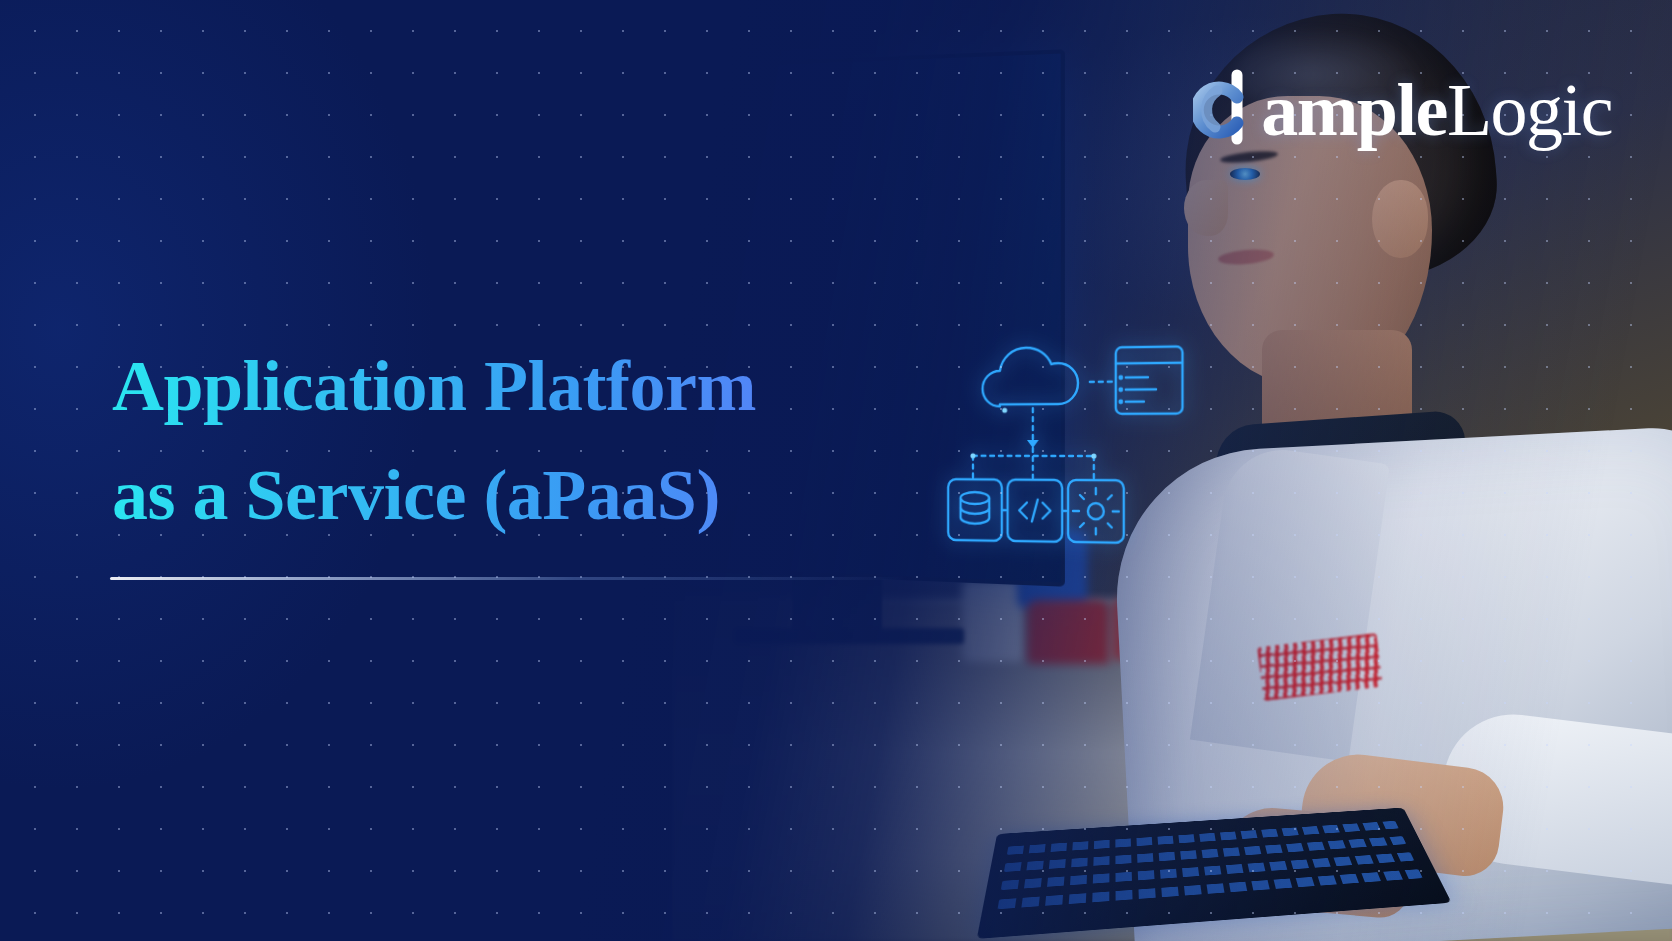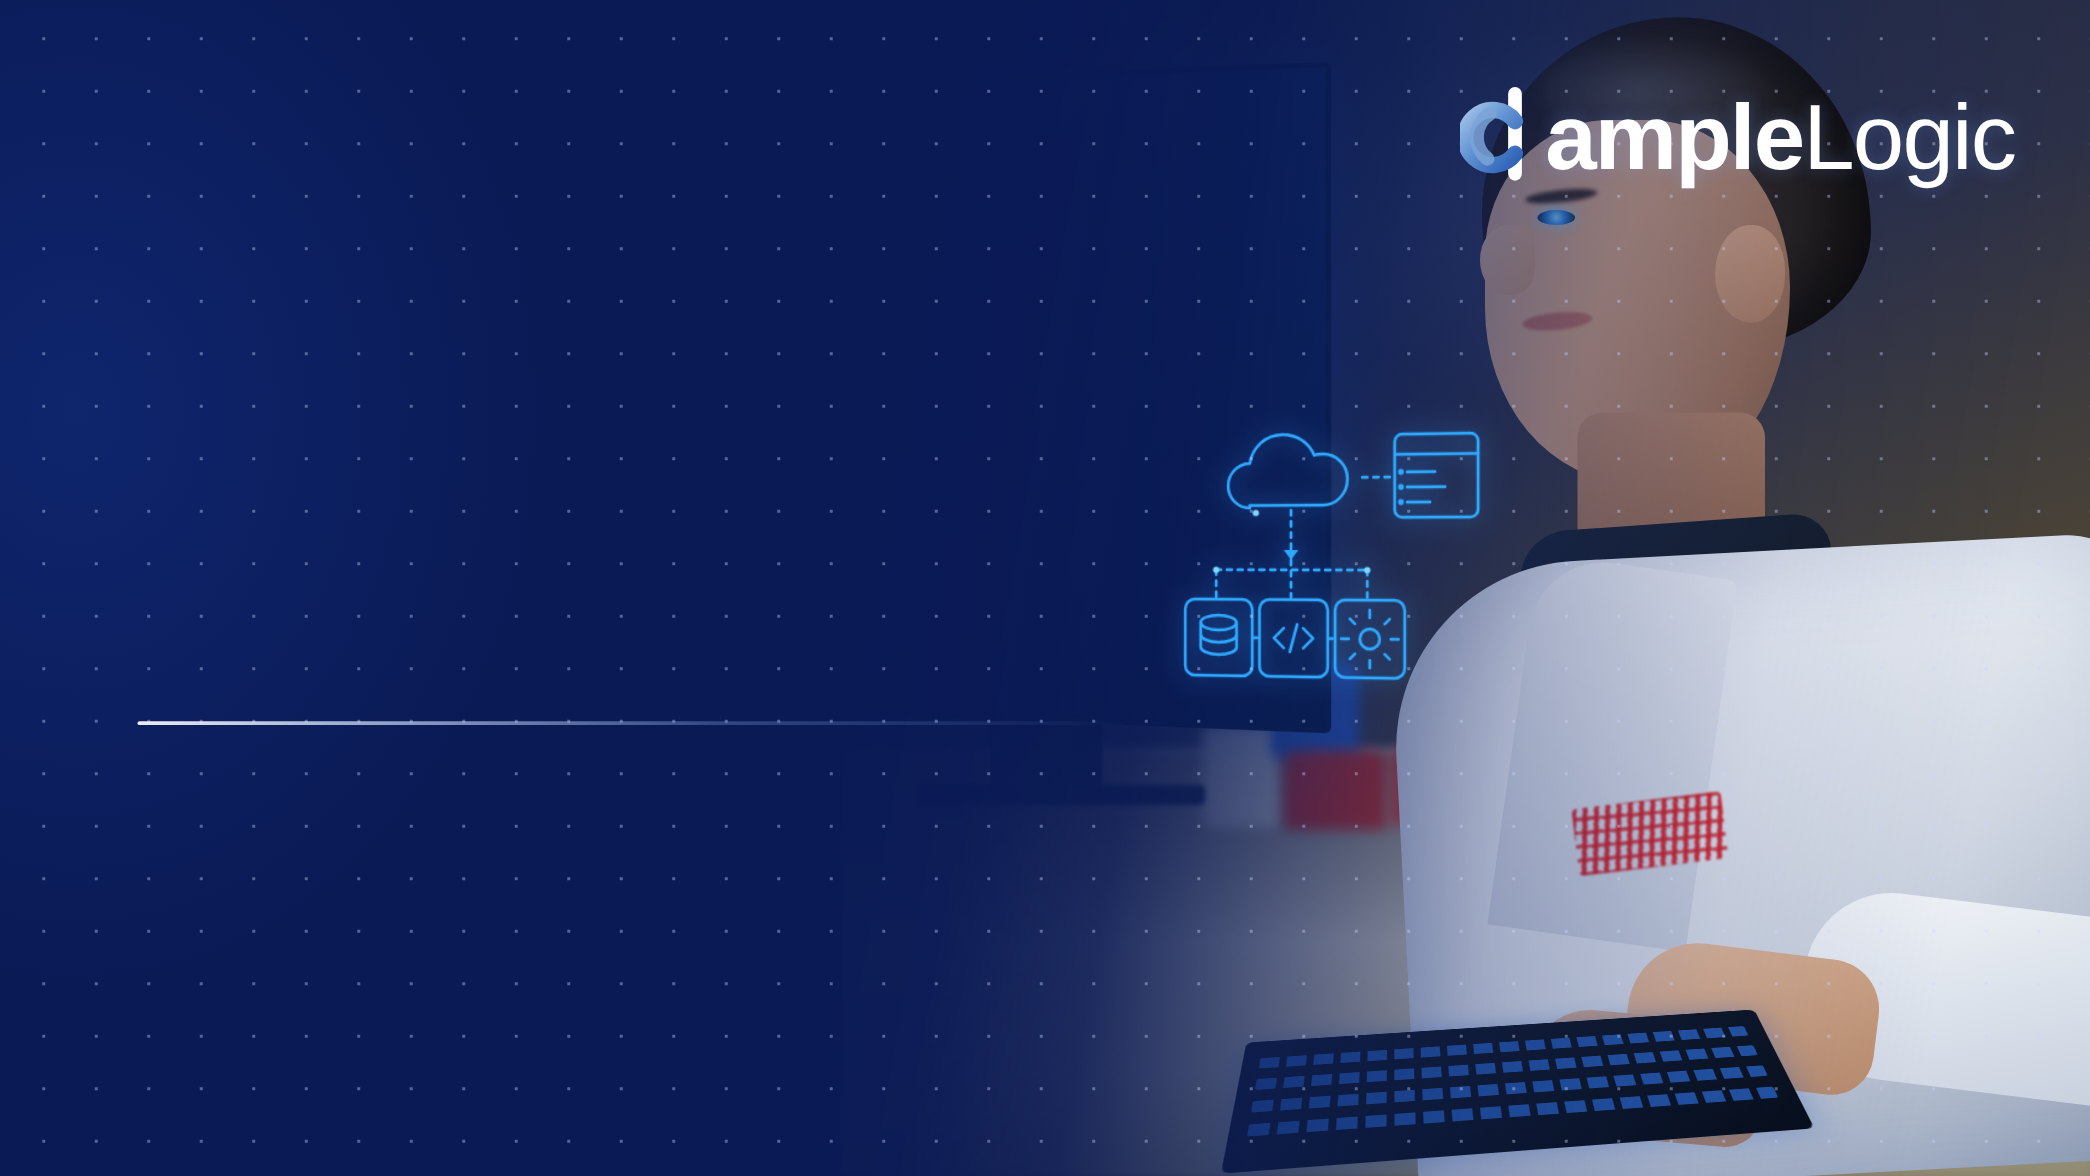--- a/index.html
+++ b/index.html
@@ -7,20 +7,21 @@
   html,body{
     background:#05102e;
     font-family:"Liberation Sans", sans-serif;
   }
   .banner{
     position:relative;
     width:1672px;
     height:941px;
     overflow:hidden;
     background:#0a1a55;
+    font-family:Liberation Serif, serif;
   }
 
   
   .photo-layer{
     position:absolute;
     top:0; right:0;
     width:1000px; height:941px;
     overflow:hidden;
   }
   
@@ -376,16 +377,20 @@
           </linearGradient>
         </defs>
         <path d="M44 6v64" stroke="#ffffff" stroke-width="11" stroke-linecap="round"></path>
         <path d="M44 28a22 22 0 1 0 0 26" stroke="url(#swirl)" stroke-width="13" stroke-linecap="round" fill="none"></path>
         <path d="M24 22a22 22 0 0 0-2 36" stroke="#7ba3d8" stroke-width="11" stroke-linecap="round" fill="none" opacity=".85"></path>
       </svg>
     </div>
     <div class="logo-text"><span class="logo-bold">ample</span><span class="logo-light">Logic</span></div>
   </div>
 
+  <h1 class="headline">
+    <span class="l1">Application Platform</span>
+    <span class="l2">as a Service (aPaaS)</span>
+  </h1>
 
   <div class="divider"></div>
 
 </div>
 
 </body></html>

